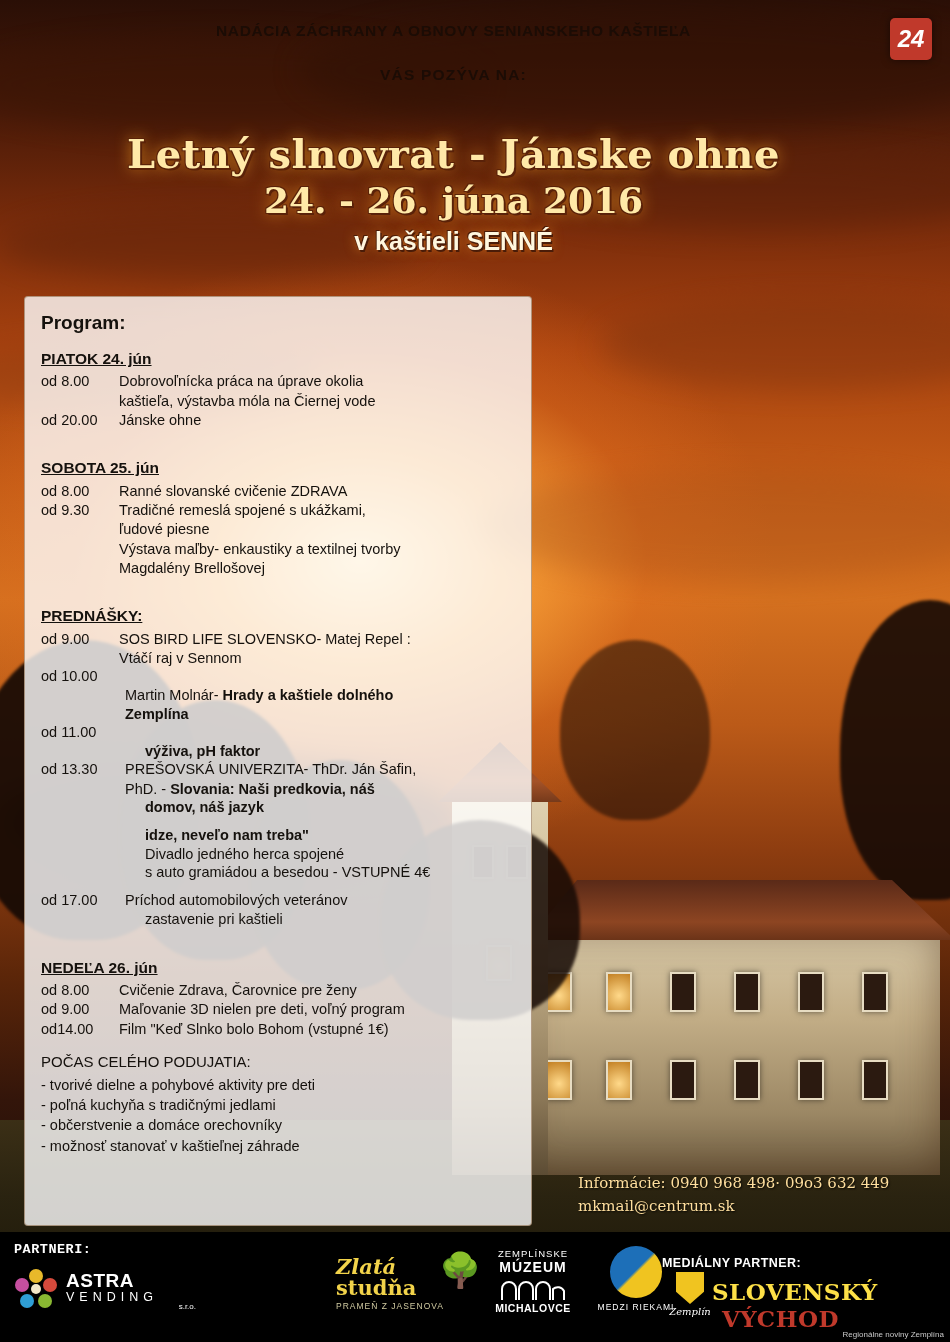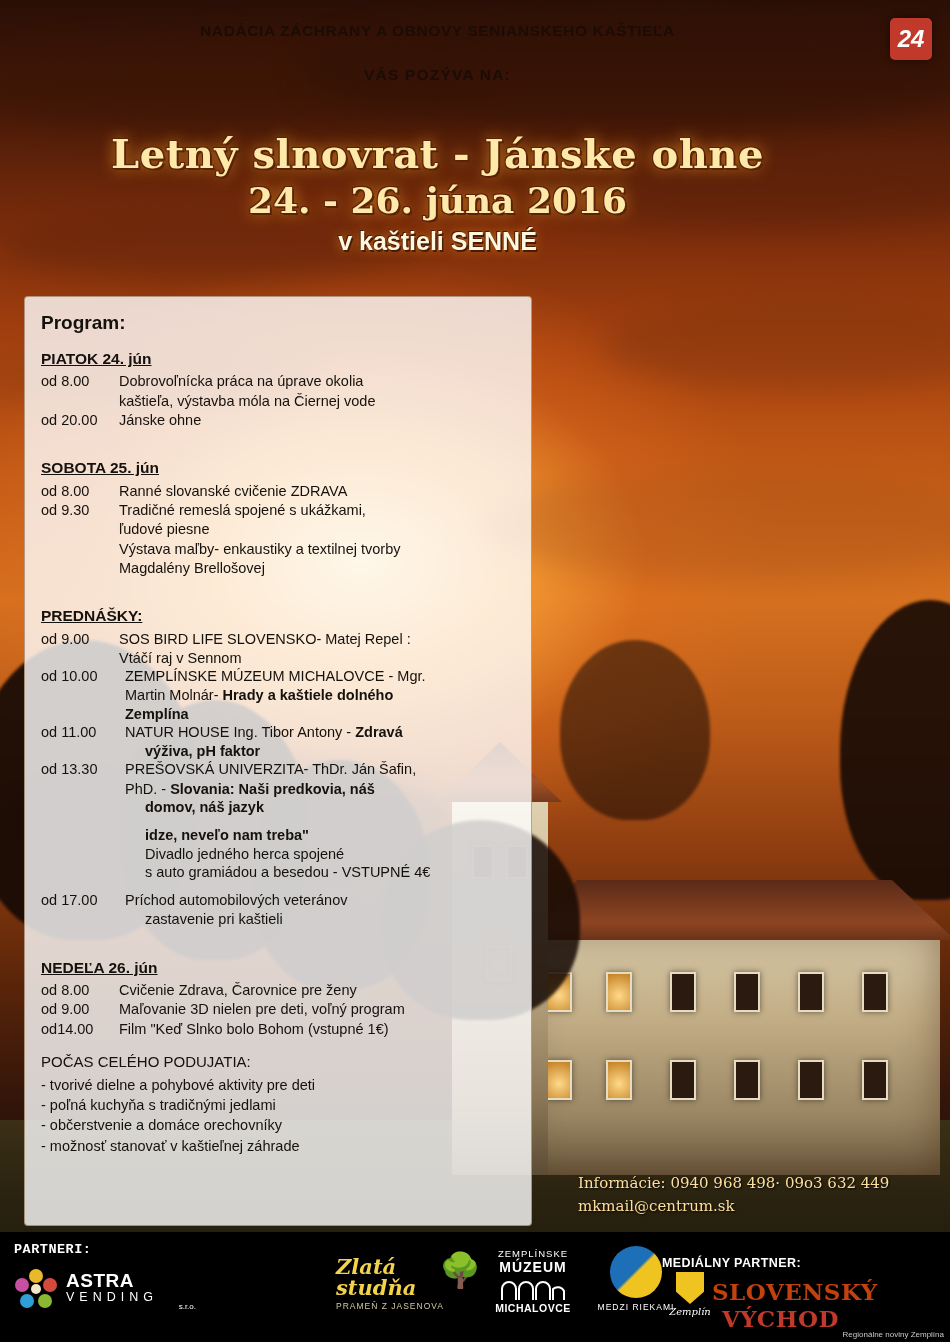--- a/index.html
+++ b/index.html
@@ -100,21 +100,21 @@
     position:absolute; right:18px; top:18px; width:42px; height:42px;
     background:#c0392b; border-radius:5px;
     display:flex; align-items:center; justify-content:center;
     color:#fff; font-weight:bold; font-size:24px; font-style:italic;
     font-family:"Liberation Sans", sans-serif;
     box-shadow: 0 0 8px rgba(0,0,0,.5);
   }
 
   
   .hdr {
-    position:absolute; left:0; top:0; width:875px; text-align:center;
+    position:absolute; left:16px; top:0; width:875px; text-align:center;
     padding-top:22px;
   }
   .hdr .org {
     color:#1b0c05; font-weight:bold; font-size:15.5px; letter-spacing:.6px;
     font-family:"Liberation Sans", sans-serif;
   }
   .hdr .invite {
     margin-top:26px; color:#1b0c05; font-weight:bold; font-size:15.5px; letter-spacing:1.2px;
   }
   .title1 {
@@ -210,42 +210,42 @@
   .astra .t2l { font-size:12.5px; letter-spacing:5px; margin-top:-2px; }
   .astra .t3l { font-size:8px; text-align:right; margin-top:-2px; }
 
   .sos { left:178px; top:16px; width:150px; text-align:center; }
   .sos .bird { font-size:30px; color:#fff; line-height:24px; }
   .sos .n1 { font-weight:bold; font-size:19px; margin-top:4px; }
   .sos .n2 { font-size:13px; letter-spacing:3px; }
 
   .zlata { left:336px; top:22px; width:140px; }
   .zlata .z1 { color:#f2d34a; font-family:"DejaVu Serif", serif; font-style:italic; font-weight:bold; font-size:21px; }
-  .zlata .z2 { color:#f2d34a; font-family:"DejaVu Serif", serif; font-style:italic; font-weight:bold; font-size:21px; margin-top:-4px;}
+  .zlata .z2 { color:#f2d34a; font-family:"DejaVu Serif", serif; font-weight:bold; font-size:21px; margin-top:-4px;}
   .zlata .z3 { color:#cfc9a0; font-size:8.5px; letter-spacing:1px; margin-top:1px; }
   .zlata .treeicon { position:absolute; right:-6px; top:-4px; font-size:34px; color:#f2d34a; }
 
   .zmm { left:478px; top:16px; width:110px; text-align:center; }
   .zmm .l1 { font-size:9.5px; letter-spacing:1px; }
   .zmm .l2 { font-size:14px; font-weight:bold; letter-spacing:1px; }
   .zmm .arches { margin:2px auto 1px; width:70px; height:24px; }
   .zmm .l3 { font-size:10.5px; font-weight:bold; letter-spacing:.5px; }
 
   .medzi { left:588px; top:14px; width:96px; text-align:center; }
   .medzi .circ { width:52px; height:52px; border-radius:50%; margin:0 auto;
     background: linear-gradient(135deg, #1d6fb8 0%, #1d6fb8 48%, #f0c420 52%, #f0c420 100%); }
   .medzi .l { font-size:8.5px; letter-spacing:1px; margin-top:4px; }
 
   .zemplin { left:660px; top:40px; width:60px; text-align:center; }
   .zemplin .crest { width:28px; height:32px; margin:0 auto;
     background:#f0c420; clip-path: polygon(0 0, 100% 0, 100% 62%, 50% 100%, 0 62%); }
   .zemplin .l { font-family:"DejaVu Serif", serif; font-style:italic; font-size:10px; margin-top:2px; }
 
   .svychod { left:712px; top:46px; width:232px; }
-  .svychod .sv1 { font-family:"DejaVu Serif", serif; font-weight:bold; font-size:23px; color:#c2410c; letter-spacing:.5px; display:inline-block;}
+  .svychod .sv1 { font-family:"DejaVu Serif", serif; font-weight:bold; font-size:23px; color:#fde047; letter-spacing:.5px; display:inline-block;}
   .svychod .sv2 { font-family:"DejaVu Serif", serif; font-weight:bold; font-size:23px; color:#c0392b; letter-spacing:.5px; display:inline-block; margin-left:10px;}
   .svychod .sv3 { font-size:8px; color:#c9c9c9; text-align:right; margin-top:-2px; }
 </style>
 </head>
 <body>
 
 <div id="poster">
 
   <div class="bg-sky"></div>
   <div class="cloud c1"></div>
@@ -341,34 +341,29 @@
     <div class="day">PREDNÁŠKY:</div>
 
     <div class="row">
       <span class="time">od 9.00</span>
       <span class="desc">SOS BIRD LIFE SLOVENSKO- Matej Repel :</span>
     </div>
     <div class="ind">Vtáčí raj v Sennom</div>
 
     <div class="row">
       <span class="time wide">od 10.00</span>
-      <span class="desc">ZEMPLÍNSKE MÚZEUM MICHALOVCE - Mgr.</span>
     </div>
     <div class="ind2">
       <span>Martin Molnár-</span>
       <span class="b">Hrady a kaštiele dolného</span>
     </div>
     <div class="ind2 b">Zemplína</div>
 
     <div class="row">
       <span class="time wide">od 11.00</span>
-      <span class="desc">
-        <span>NATUR HOUSE Ing. Tibor Antony -</span>
-        <span class="b">Zdravá</span>
-      </span>
     </div>
     <div class="ind2 b" style="padding-left:104px;">výživa, pH faktor</div>
 
     <div class="row">
       <span class="time wide">od 13.30</span>
       <span class="desc">PREŠOVSKÁ UNIVERZITA- ThDr. Ján Šafin,</span>
     </div>
     <div class="ind2">
       <span>PhD. -</span>
       <span class="b">Slovania: Naši predkovia, náš</span>

